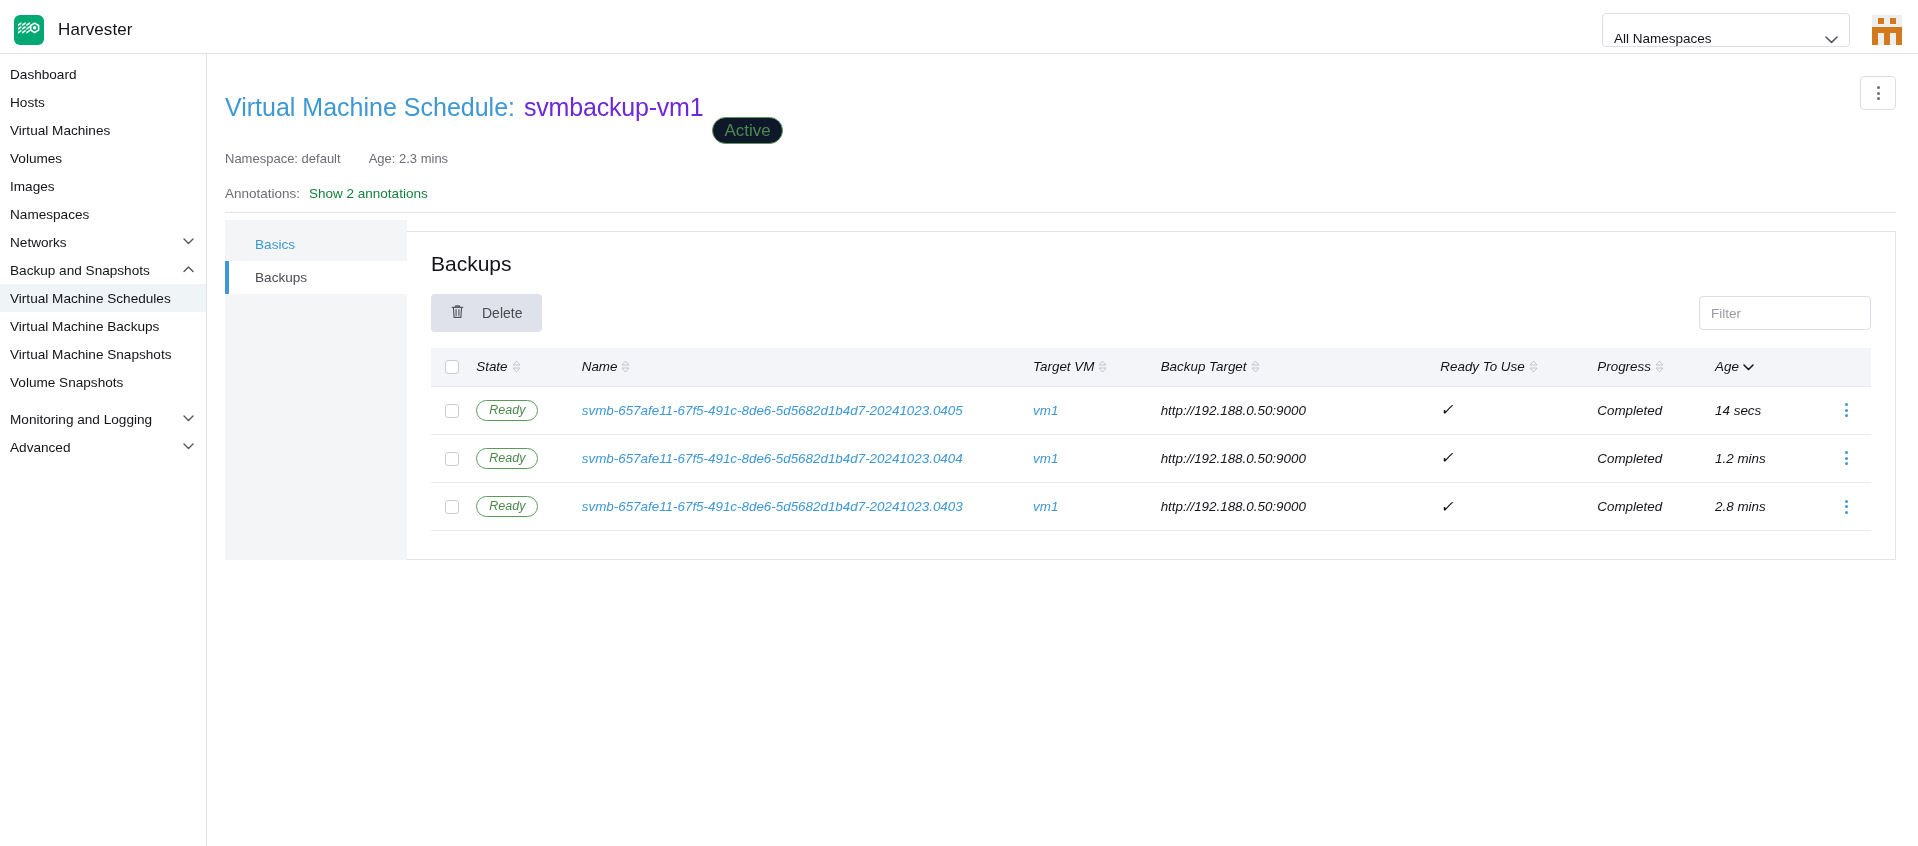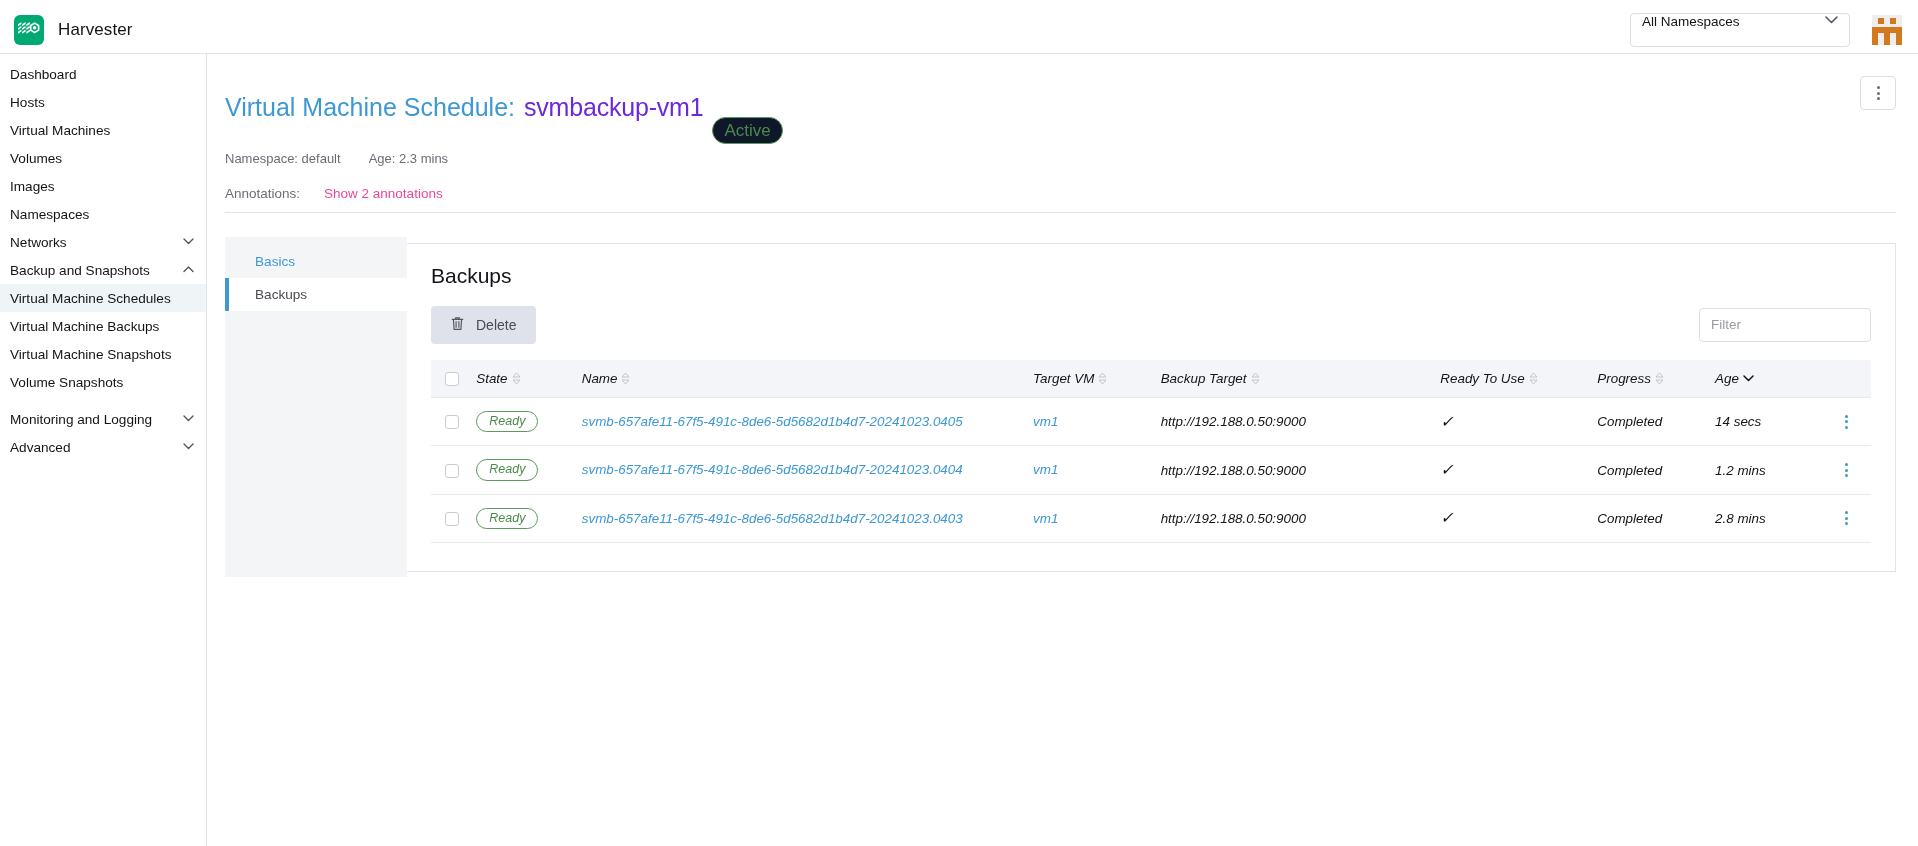--- a/index.html
+++ b/index.html
@@ -38,25 +38,25 @@
     font-weight: 400;
     letter-spacing: .1px;
   }
   .header-right {
     margin-left: auto;
     display: flex; align-items: center;
     gap: 22px;
     padding-right: 16px;
   }
   .ns-select {
-    width: 220px; height: 34px;
+    width: 248px; height: 34px;
     border: 1px solid #dcdee7;
     border-radius: 4px;
     background: #fff;
-    display: flex; align-items: flex-start;
+    display: flex; align-items: flex-end;
     padding: 0 11px;
     font-size: 13.5px;
     color: #141419;
     position: relative;
   }
   .ns-select .chev {
     margin-left: auto;
     color: #6c6c76;
     font-size: 12px;
     line-height: 1;
@@ -169,30 +169,29 @@
   .annotations-row {
     margin-top: 20px;
     padding-bottom: 11px;
     border-bottom: 1px solid #e2e3e6;
     font-size: 13.5px;
     color: #6c6c76;
     display: flex;
     gap: 9px;
   }
   .annotations-row .link {
-    color: #ec4899;
+    color: #15803d;
     cursor: pointer;
-    margin-left: 15px;
   }
 
   
   .content-row {
     display: flex;
-    margin-top: 24px;
-    align-items: center;
+    margin-top: 7px;
+    align-items: flex-end;
   }
   .tabs {
     width: 182px;
     flex: 0 0 182px;
     background: #f4f5f7;
     padding-top: 8px;
     min-height: 340px;
   }
   .tab {
     height: 33px;
@@ -231,21 +230,21 @@
     margin-bottom: 16px;
   }
   .btn-delete {
     background: #dfe2ea;
     color: #4a4a52;
     border: none;
     border-radius: 4px;
     height: 38px;
     padding: 0 20px;
     font-size: 14px;
-    display: flex; align-items: center; gap: 12px;
+    display: flex; align-items: center; gap: 18px;
     cursor: pointer;
     font-family: inherit;
   }
   .trash-icon { display: block; }
   .filter-input {
     margin-left: auto;
     width: 172px;
     height: 34px;
     border: 1px solid #dcdee7;
     border-radius: 4px;

